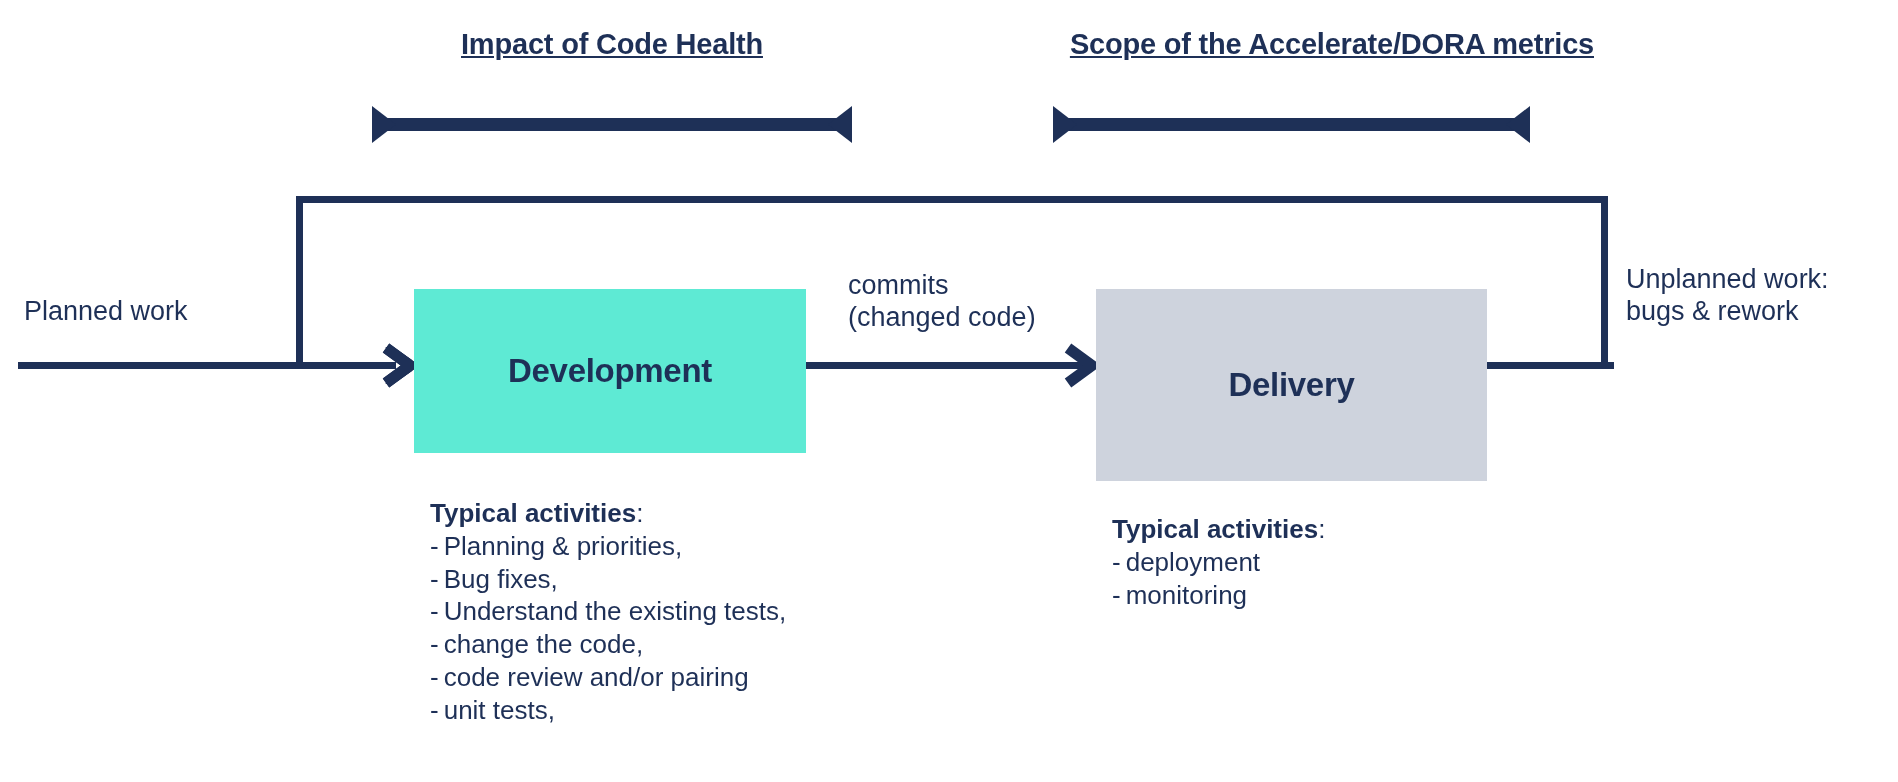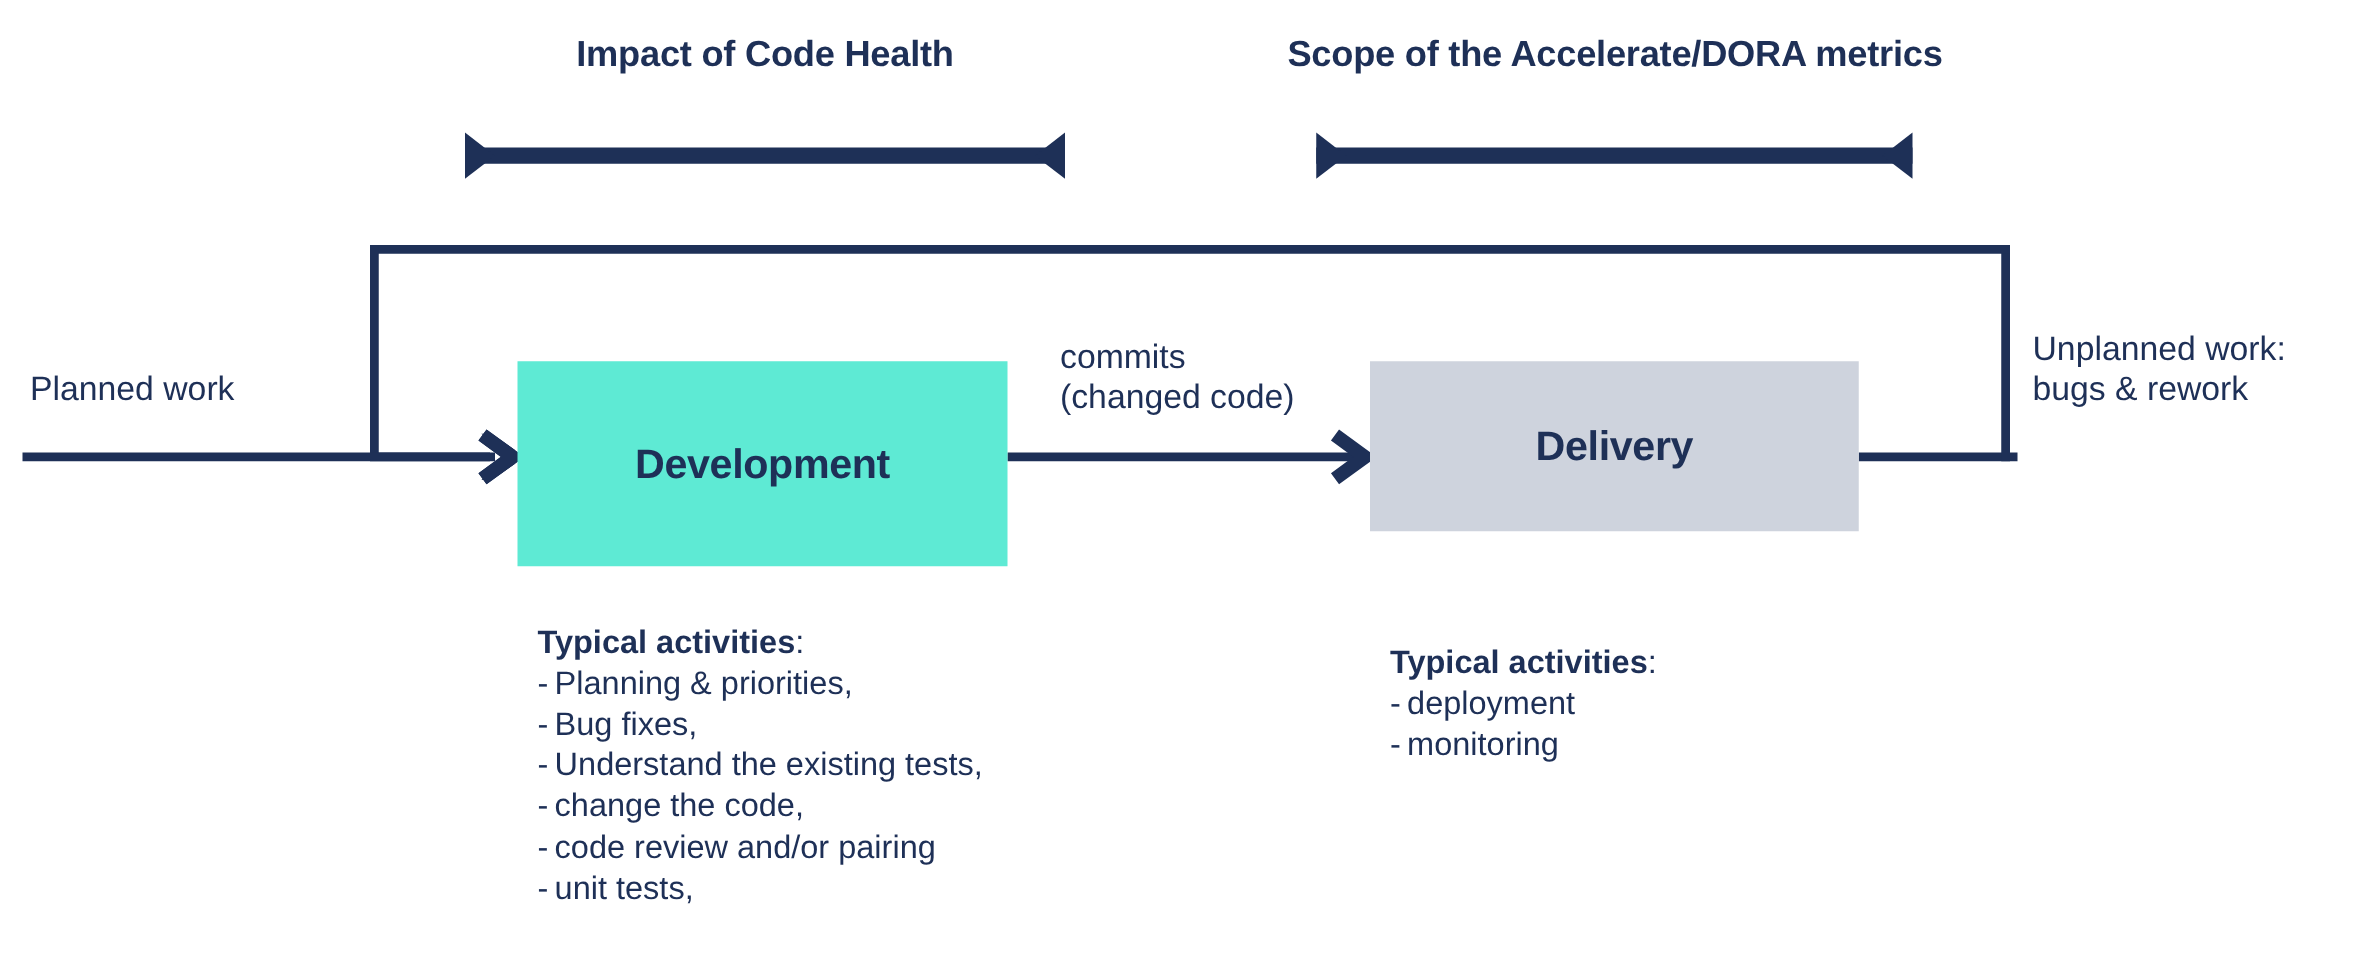--- a/index.html
+++ b/index.html
@@ -30,20 +30,21 @@
   .abs { position: absolute; }
 
   
   .bracket-title {
     font-size: 29px;
     font-weight: 700;
     letter-spacing: -0.2px;
     color: #1e3057;
     white-space: nowrap;
     text-align: center;
+    text-decoration: underline;
   }
 
   
   .proc-box {
     display: flex;
     align-items: center;
     justify-content: center;
   }
   .proc-label {
     font-size: 33px;
@@ -123,32 +124,32 @@
     </g>
 
     <g>
       <rect x="806" y="362" width="282" height="7" fill="#1e3057"></rect>
       <polyline points="1068,348 1092,365.5 1068,383" fill="none" stroke="#1e3057" stroke-width="11" stroke-linecap="butt" stroke-linejoin="miter"></polyline>
     </g>
   </svg>
 
   <div class="abs bracket-title" style="left:372px; top:28px; width:480px;">Impact of Code Health</div>
 
-  <div class="abs bracket-title" style="left:1013px; top:28px; width:558px;">Scope of the Accelerate/DORA metrics</div>
+  <div class="abs bracket-title" style="left:1036px; top:28px; width:558px;text-align:right;">Scope of the Accelerate/DORA metrics</div>
 
   <div class="abs flow-label" style="left:24px; top:296px;">Planned work</div>
 
   <div class="abs proc-box" style="left:414px; top:289px; width:392px; height:164px; background:#5eead4;">
     <span class="proc-label">Development</span>
   </div>
 
   <div class="abs flow-label" style="left:848px; top:270px;">commits
 (changed code)</div>
 
-  <div class="abs proc-box" style="left:1096px; top:289px; width:391px; height:136px; background:#ced3dd;">
+  <div class="abs proc-box" style="left:1096px; top:289px; width:391px; height:192px; background:#ced3dd;">
     <span class="proc-label">Delivery</span>
   </div>
 
   <div class="abs flow-label" style="left:1626px; top:264px;">Unplanned work:
 bugs &amp; rework</div>
 
   <div class="abs activities" style="left:430px; top:497px;">
     <div class="act-head"><span>Typical activities</span><span class="colon">:</span></div>
     <ul>
       <li><span class="dash">-</span><span>Planning &amp; priorities,</span></li>

